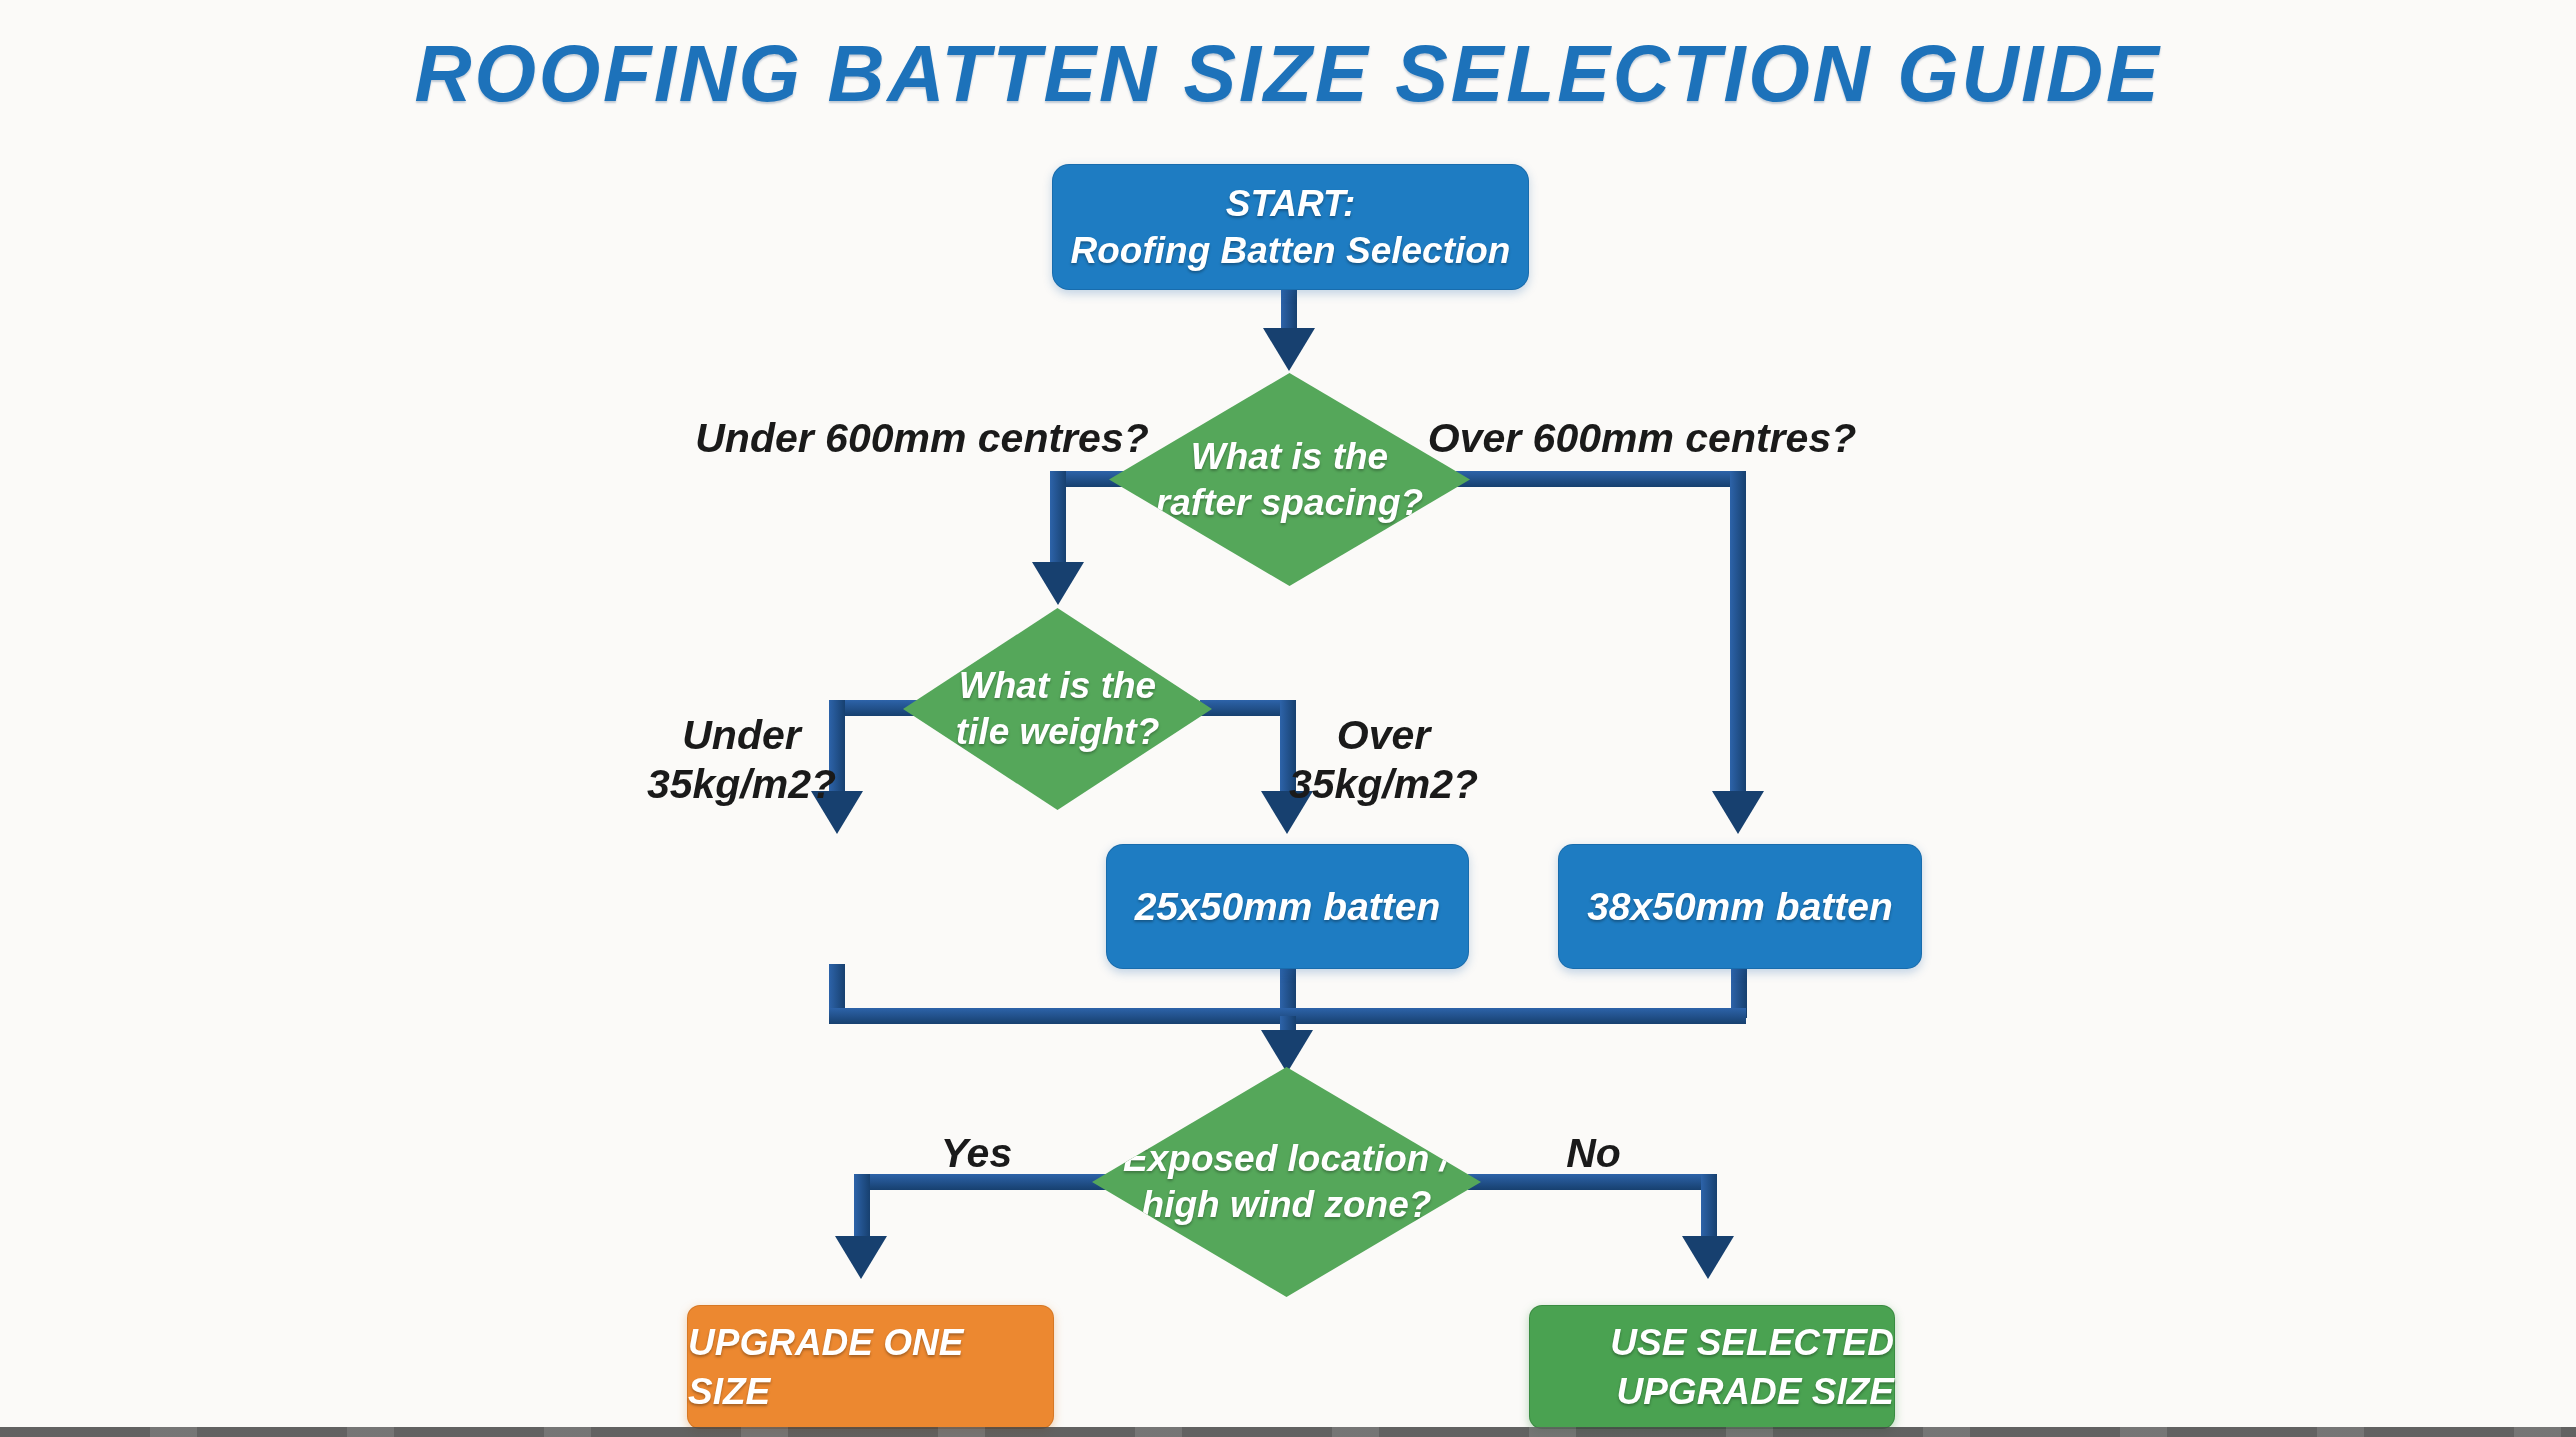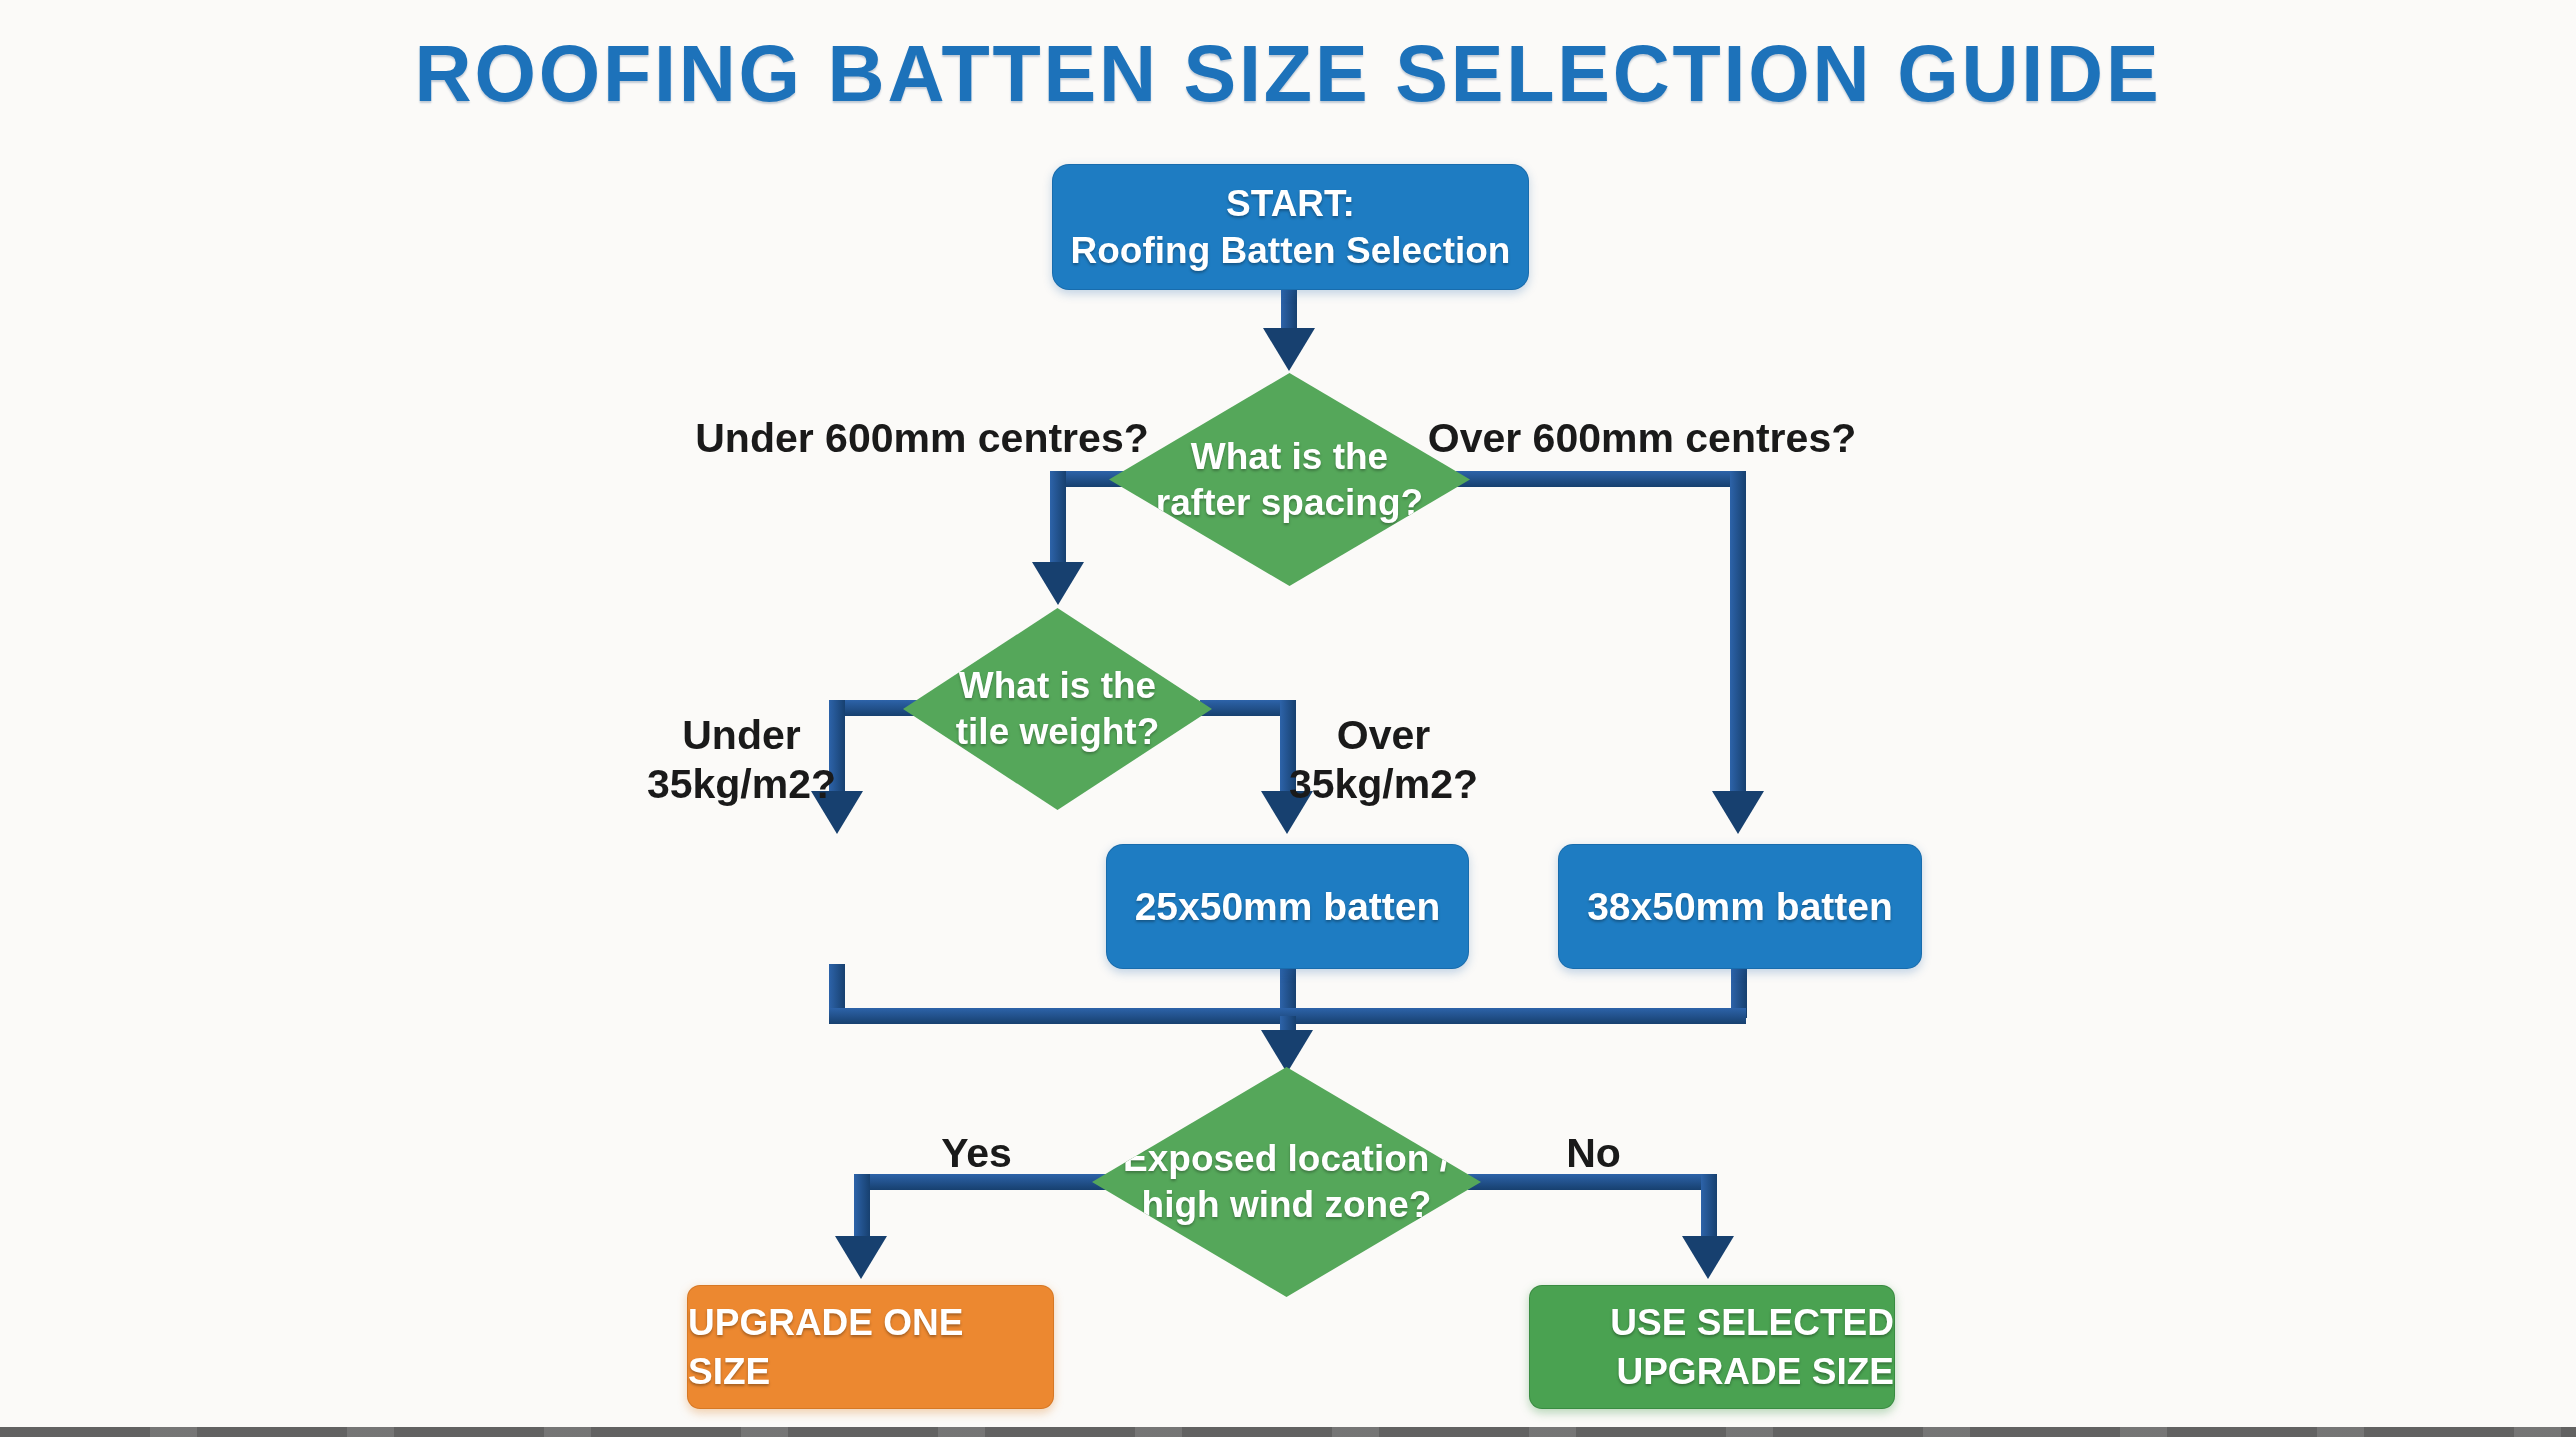--- a/index.html
+++ b/index.html
@@ -2,20 +2,21 @@
 <html style="--title_blue: #1d72ba; --node_blue: #1e7cc2; --node_green: #55a75a; --result_green: #4aa251; --result_orange: #ec8830; --connector_navy: #17406f; --connector_light: #2d63a9; --label_dark: #1a1a1a; --background: #fbfaf8;font-size:15px"><head>
 <meta charset="utf-8">
 <style>
   html,body{margin:0;padding:0;background:#ffffff;}
   #canvas{
     position:relative;
     width:2576px;height:1438px;
     background:var(--background,#fbfaf8);
     overflow:hidden;
     font-family:"Liberation Sans", sans-serif;
+    font-style:italic;
   }
   
   .title{
     position:absolute;top:28px;left:0;width:100%;
     text-align:center;
     font-size:79px;font-weight:800;letter-spacing:2.8px;
     color:var(--title_blue,#1d72ba);
     text-shadow:0 1.9px 1.9px rgba(20,60,110,.25);
   }
   
@@ -54,20 +55,21 @@
     color:#ffffff;font-weight:700;
     text-shadow:0 1.9px 2.8px rgba(0,0,0,.28);
   }
   .diamond .l1,.diamond .l2{line-height:46px;font-size:37px;}
   .result{
     position:absolute;
     border-radius:13px;
     display:flex;flex-direction:column;align-items:center;justify-content:center;
     color:#ffffff;font-weight:700;
     text-shadow:0 1.9px 2.8px rgba(0,0,0,.3);
+    margin-top:20px;
   }
   .result .l1,.result .l2{line-height:49px;font-size:37px;}
   .result.orange{
     background:var(--result_orange,#ec8830);
     border:1.9px solid rgba(150,70,0,.25);
     box-shadow:0 3.7px 9.4px rgba(220,130,40,.35);
   }
   .result.green{
     background:var(--result_green,#4aa251);
     border:1.9px solid rgba(20,90,30,.3);

